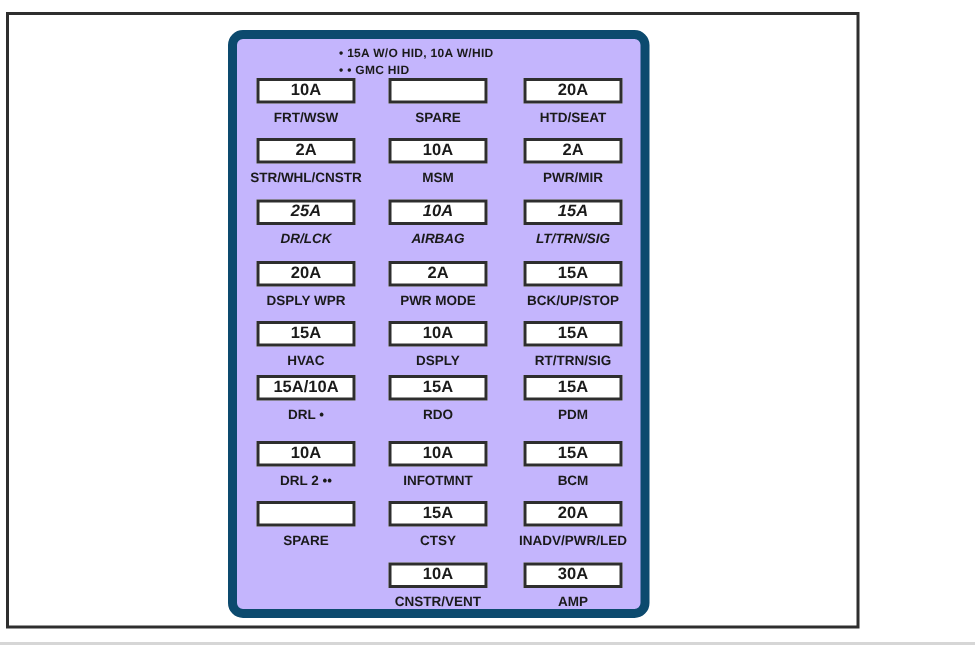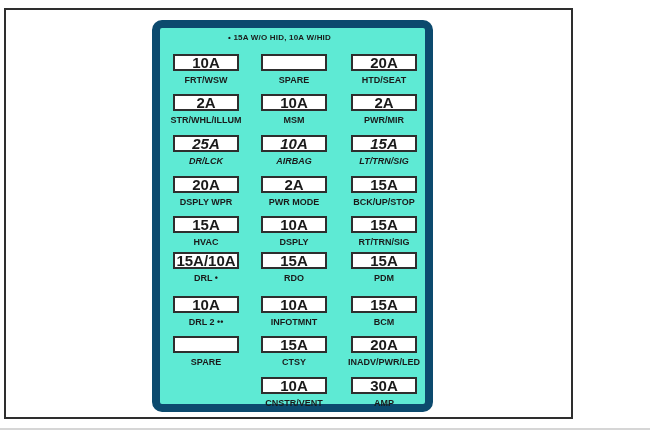--- a/index.html
+++ b/index.html
@@ -9,52 +9,53 @@
   }
   .outer-frame {
     position:absolute; left:4px; top:8px; width:569px; height:411px;
     border:2px solid #2e2e2e; box-sizing:border-box; background:#ffffff;
   }
   .bottom-edge {
     position:absolute; left:0; top:428px; width:650px; height:2px; background:#d6d6d6;
   }
   .inner-panel {
     position:absolute; left:152px; top:20px; width:281px; height:392px;
-    border:8px solid #0c4a6e; border-radius:10px; box-sizing:border-box; background:#5eead4;
+    border:6px solid #0c4a6e; border-radius:10px; box-sizing:border-box; background:#c4b5fd;
   }
   .legend {
     position:absolute; left:68px; top:4px;
     font-size:8px; font-weight:bold; line-height:11px; letter-spacing:0.2px;
     white-space:nowrap;
   }
   .cell { position:absolute; width:66px; height:38px; }
   .c0 { left:13px; }  .c1 { left:101px; } .c2 { left:191px; }
   .r0 { top:26px; }  .r1 { top:66px; }  .r2 { top:107px;font-style:italic; }
   .r3 { top:148px; } .r4 { top:188px; } .r5 { top:224px;text-decoration:underline; }
   .r6 { top:268px; } .r7 { top:308px; } .r8 { top:349px; }
   .fusebox {
     position:absolute; left:0; top:0; width:66px; height:17px;
     border:2px solid #2e2e2e; box-sizing:border-box; background:#ffffff; text-align:center;
   }
-  .amp { display:block; font-size:15px; font-weight:bold; line-height:13px; white-space:nowrap; }
+  .amp { display:block; font-size:11px; font-weight:bold; line-height:13px; white-space:nowrap; }
   .fuselabel {
     position:absolute; top:21px; left:50%; transform:translateX(-50%);
     font-size:9px; font-weight:bold; white-space:nowrap; text-align:left;
   }
 </style>
 </head>
 <body>
 
 <div class="canvas">
   <div class="outer-frame"></div>
   <div class="bottom-edge"></div>
 
   <div class="inner-panel">
     <div class="legend">
       <div>• 15A W/O HID, 10A W/HID</div>
+      <div>• • GMC HID</div>
     </div>
 
     <div class="cell c0 r0">
       <div class="fusebox">
           <span class="amp">10A</span>
         </div>
       <div class="fuselabel">FRT/WSW</div>
     </div>
     <div class="cell c1 r0">
       <div class="fusebox">
@@ -66,21 +67,21 @@
       <div class="fusebox">
           <span class="amp">20A</span>
         </div>
       <div class="fuselabel">HTD/SEAT</div>
     </div>
 
     <div class="cell c0 r1">
       <div class="fusebox">
           <span class="amp">2A</span>
         </div>
-      <div class="fuselabel">STR/WHL/ILLUM</div>
+      <div class="fuselabel">STR/WHL/CNSTR</div>
     </div>
     <div class="cell c1 r1">
       <div class="fusebox">
           <span class="amp">10A</span>
         </div>
       <div class="fuselabel">MSM</div>
     </div>
     <div class="cell c2 r1">
       <div class="fusebox">
           <span class="amp">2A</span>

